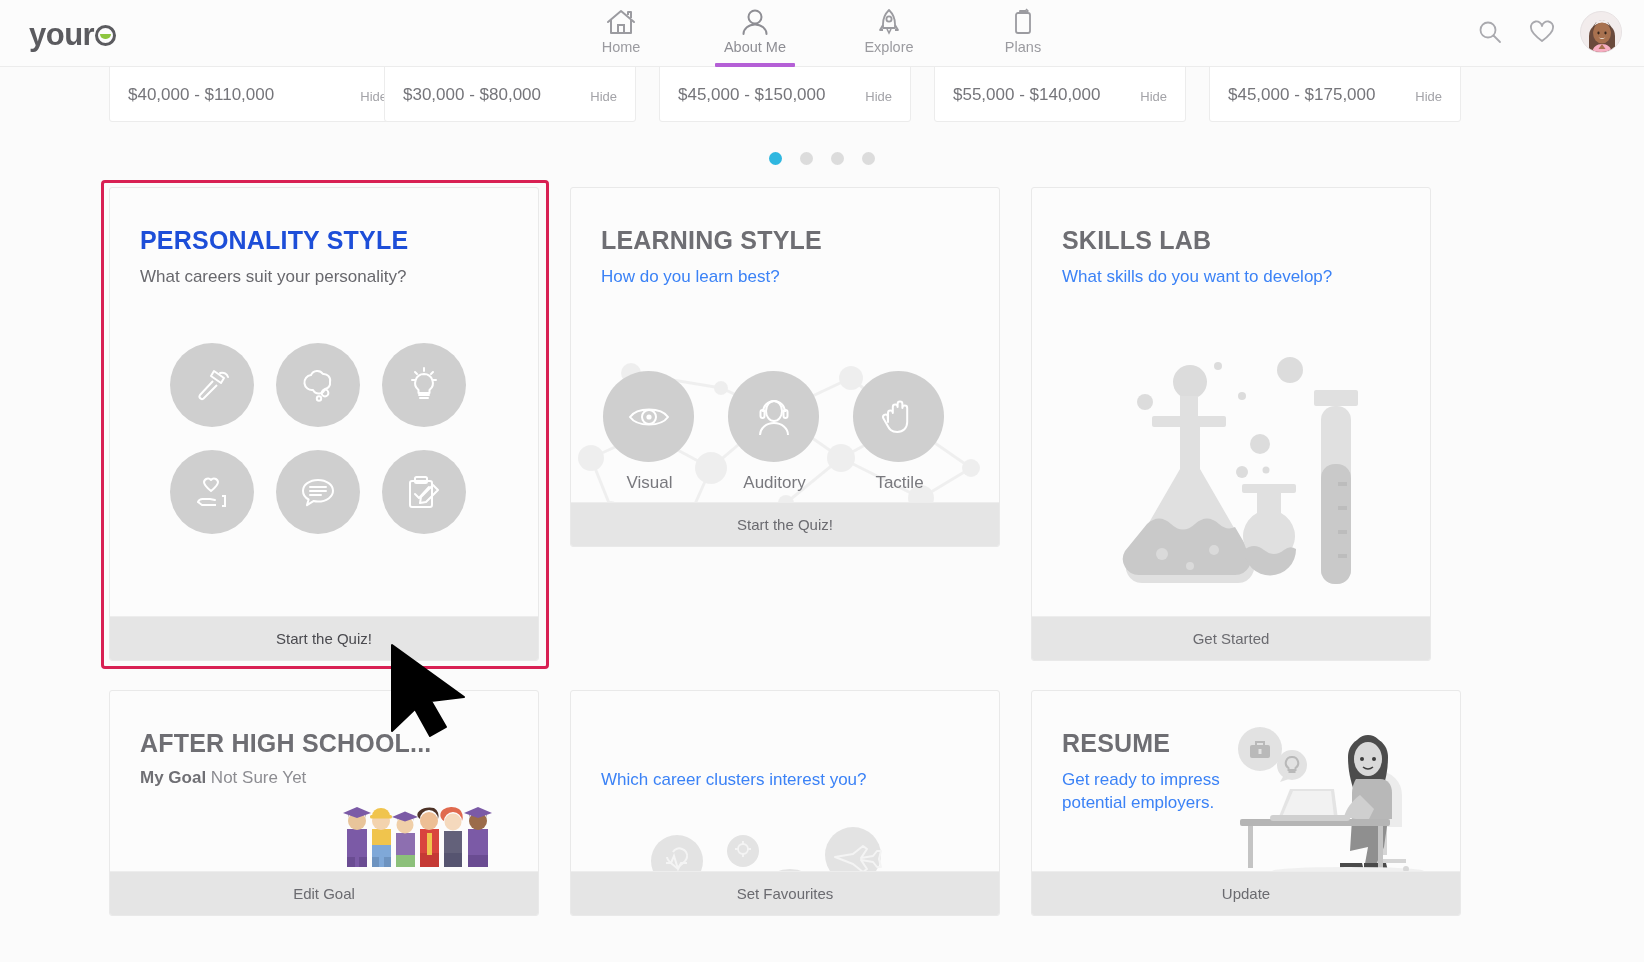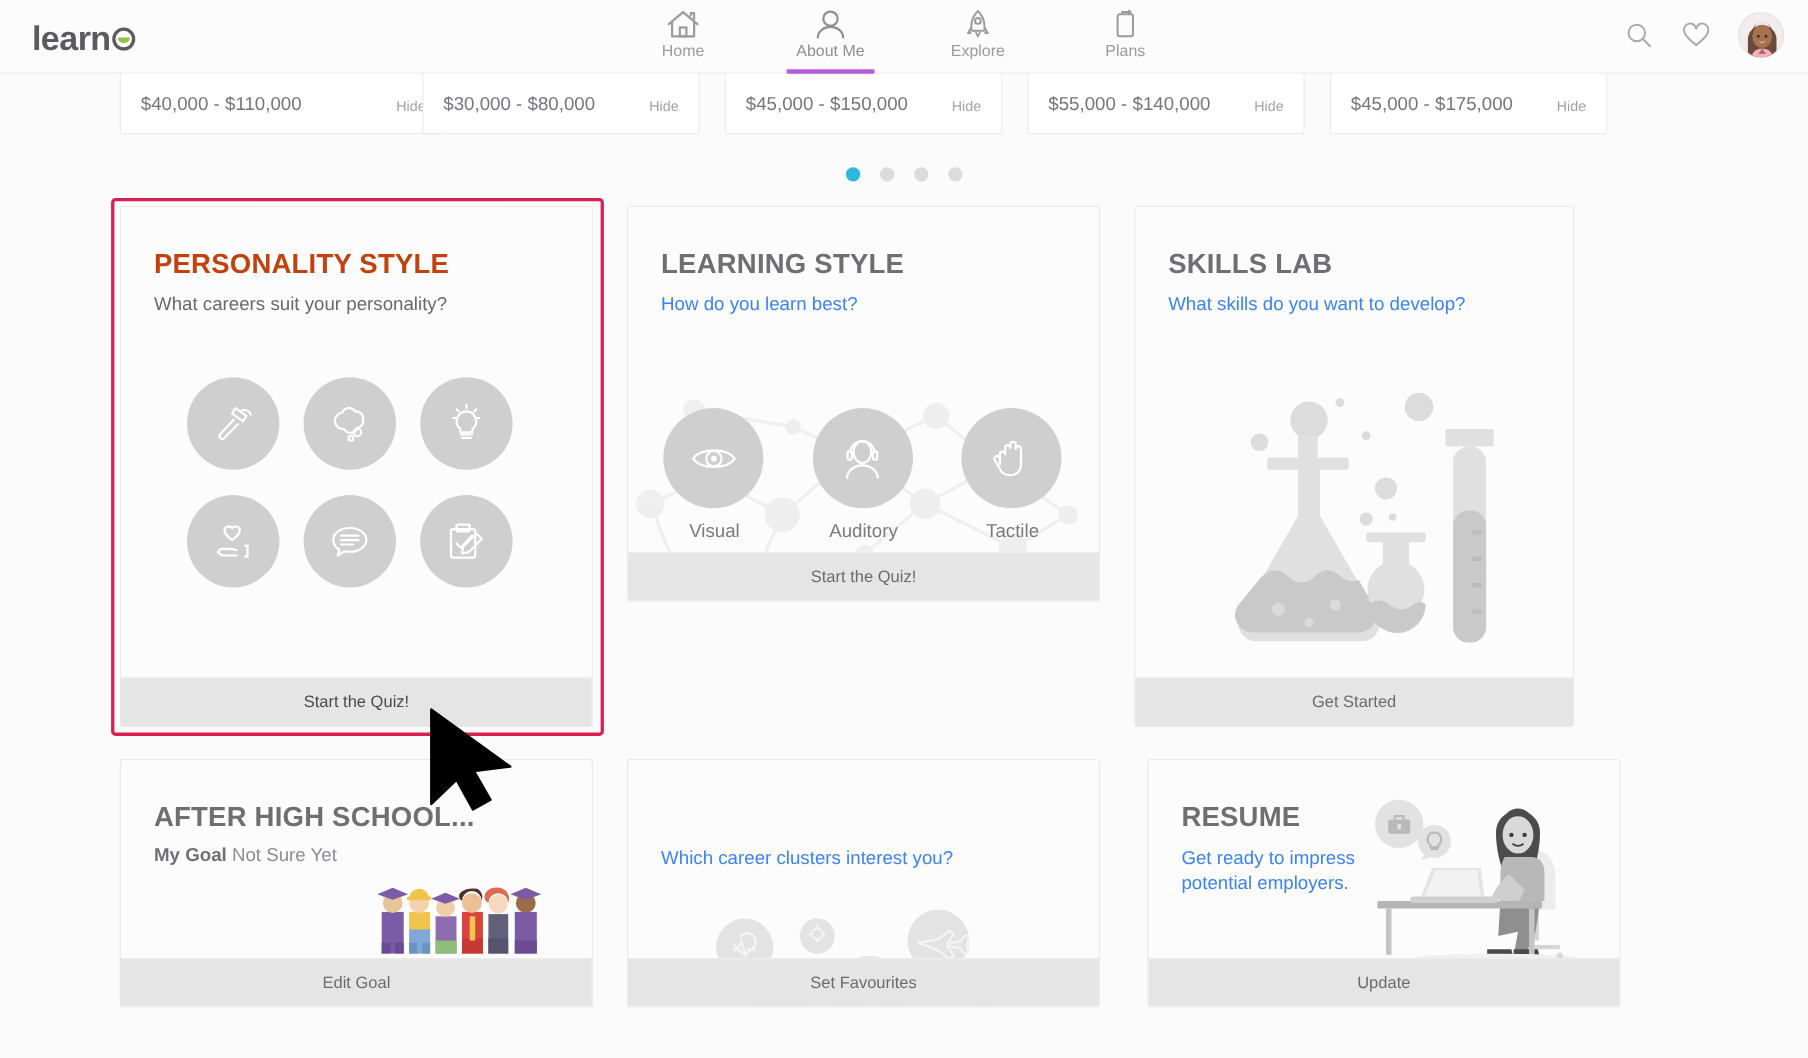--- a/index.html
+++ b/index.html
@@ -106,21 +106,21 @@
     background: #fcfcfc;
     border: 1px solid #e9e9e9;
     border-radius: 3px;
     overflow: hidden;
   }
   .card-title {
     position: absolute; left: 30px; top: 38px;
     font-size: 25px; font-weight: 700; letter-spacing: 0.2px;
     color: #6e6e73;
   }
-  .card.primary .card-title { color: #c2410c; }
+  .card.primary .card-title { color: #1d4ed8; }
   .card-sub {
     position: absolute; left: 30px; top: 77px;
     font-size: 17px; color: #3b82f6; line-height: 23px;
   }
   .card.primary .card-sub { color: #68686d; }
   .card-footer {
     position: absolute; left: 0; right: 0; bottom: 0;
     height: 44px;
     border-top: 1px solid #ededed;
     background: #e5e5e5;
@@ -147,21 +147,21 @@
   .p-circle {
     width: 84px; height: 84px; border-radius: 50%;
     background: #cfcfcf;
     display: flex; align-items: center; justify-content: center;
   }
 
   
   .l-net { position: absolute; left: 0; right: 0; top: 150px; height: 190px; opacity: .5; }
   .l-icons {
     position: absolute; left: 32px; right: 32px; top: 183px;
-    display: flex; justify-content: space-between; gap: 32px;
+    display: flex; justify-content: flex-start; gap: 32px;
   }
   .l-col { width: 93px; text-align: center; }
   .l-circle {
     width: 91px; height: 91px; border-radius: 50%;
     background: #cfcfcf;
     display: flex; align-items: center; justify-content: center;
   }
   .l-label { margin-top: 11px; font-size: 17px; color: #79797e; }
 
   .lab-art { position: absolute; right: 30px; bottom: 56px; }
@@ -177,21 +177,21 @@
 
   
   .cursor { position: absolute; z-index: 60; pointer-events: none; }
 </style>
 </head>
 <body>
 
 <div class="topbar">
 
   <div class="logo">
-    <span>learn</span>
+    <span>your</span>
     <span class="dot"></span>
   </div>
 
   <div class="nav">
 
     <div class="nav-item">
       <span>
         <svg width="34" height="30" viewBox="0 0 34 30">
           <path d="M4 15 L17 4 L30 15" fill="none" stroke="#9b9ba0" stroke-width="2" stroke-linejoin="round" stroke-linecap="round"></path>
           <path d="M7 13 V26 H27 V13" fill="none" stroke="#9b9ba0" stroke-width="2" stroke-linejoin="round"></path>
@@ -576,21 +576,21 @@
         <path d="M258 88 v-10"></path>
           <path d="M258 80 c-6 0-8-4-7-8 c5-1 8 2 7 8 z"></path>
         <path d="M258 82 c6-1 8-5 7-9 c-5-1-8 3-7 9 z"></path>
         <path d="M252 88 h12 l-1 5 h-10 z"></path>
       </g>
     </svg>
 
     <div class="card-footer">Set Favourites</div>
   </div>
 
-  <div class="card" style="left:1031px; top:690px; width:430px; height:226px;margin-left:12px;">
+  <div class="card" style="left:1031px; top:690px; width:430px; height:226px;">
     <div class="card-title">RESUME</div>
     <div class="card-sub" style="width:200px;">Get ready to impress potential employers.</div>
 
     <svg class="resume-art" width="210" height="150" viewBox="0 0 210 150">
 
       <circle cx="30" cy="26" r="22" fill="#e2e2e2"></circle>
       <g fill="#b9b9b9">
         <rect x="20" y="22" width="20" height="13" rx="2"></rect>
         <path d="M26 22 v-3 h8 v3" fill="none" stroke="#b9b9b9" stroke-width="2"></path>
         <rect x="28.5" y="26" width="3" height="5" fill="#e2e2e2"></rect>

